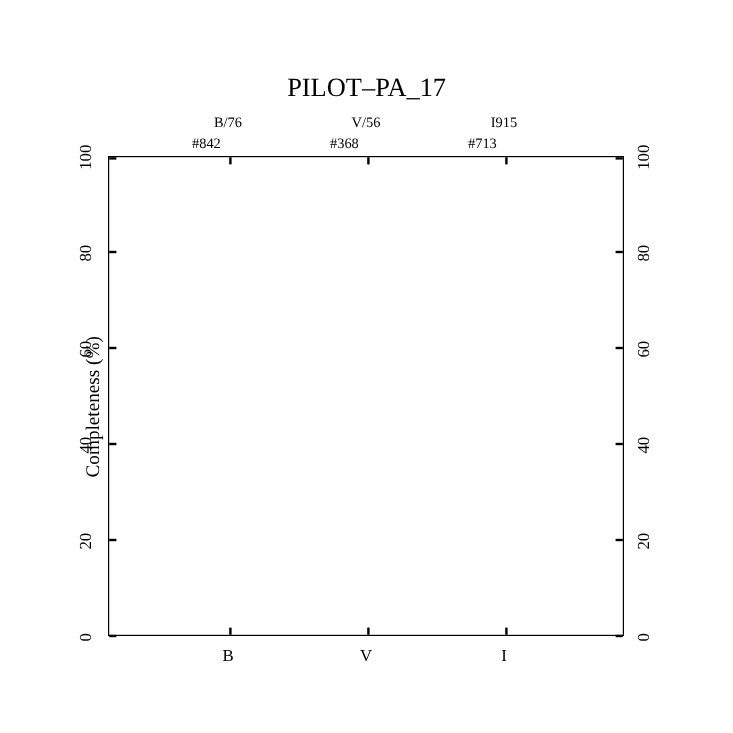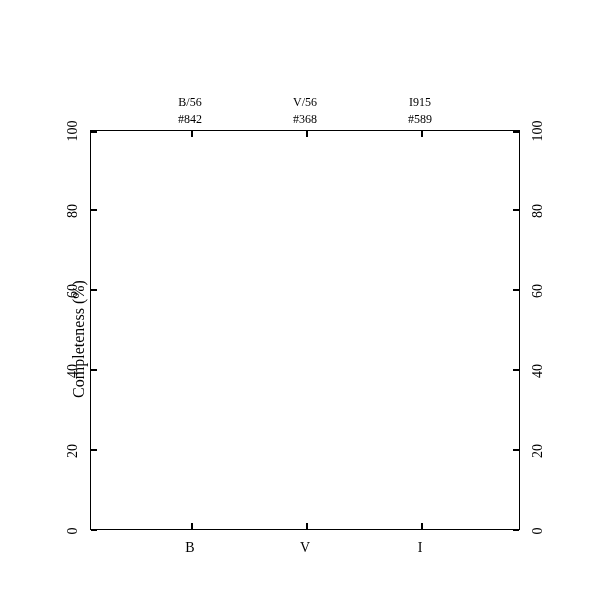--- a/index.html
+++ b/index.html
@@ -91,39 +91,39 @@
   }
   .top-label {
     position: absolute;
     font-size: 12px;
     text-align: center;
     width: 60px;
   }
   .top-label2 {
     position: absolute;
     font-size: 12px;
-    text-align: center;
     width: 60px;
   }
 </style>
 </head>
 <body>
 
 <div class="container">
 
+  <div class="title">PILOT–PA_17</div>
 
   <div class="ylabel">Completeness (%)</div>
 
-  <div class="top-label" style="left:160px; top:95px;">B/56</div>
+  <div class="top-label" style="left:160px; top:95px;">B/76</div>
   <div class="top-label" style="left:275px; top:95px;">V/56</div>
   <div class="top-label" style="left:390px; top:95px;">I915</div>
 
   <div class="top-label2" style="left:160px; top:112px;">#842</div>
   <div class="top-label2" style="left:275px; top:112px;">#368</div>
-  <div class="top-label2" style="left:390px; top:112px;">#589</div>
+  <div class="top-label2" style="left:390px; top:112px;">#713</div>
 
   <div class="tick-label-left" style="left:58px; top:523px;">0</div>
   <div class="tick-label-left" style="left:58px; top:443px;">20</div>
   <div class="tick-label-left" style="left:58px; top:363px;">40</div>
   <div class="tick-label-left" style="left:58px; top:283px;">60</div>
   <div class="tick-label-left" style="left:58px; top:203px;">80</div>
   <div class="tick-label-left" style="left:58px; top:123px;">100</div>
 
   <div class="tick-label-right" style="left:523px; top:523px;">0</div>
   <div class="tick-label-right" style="left:523px; top:443px;">20</div>

